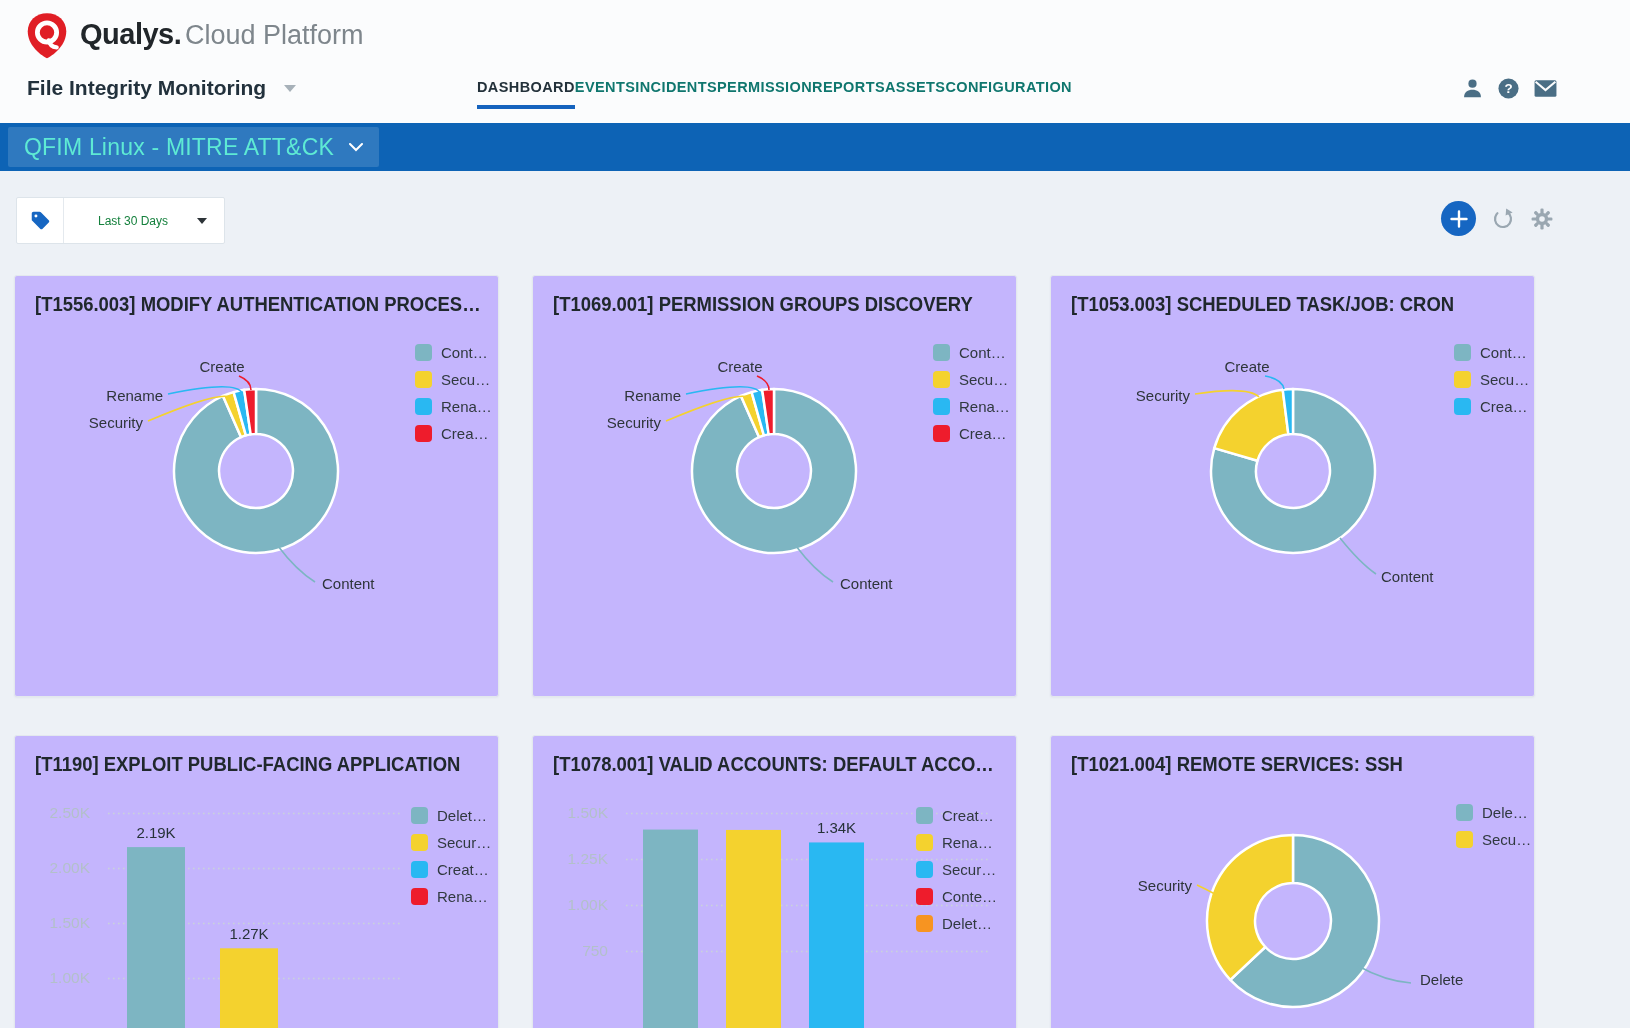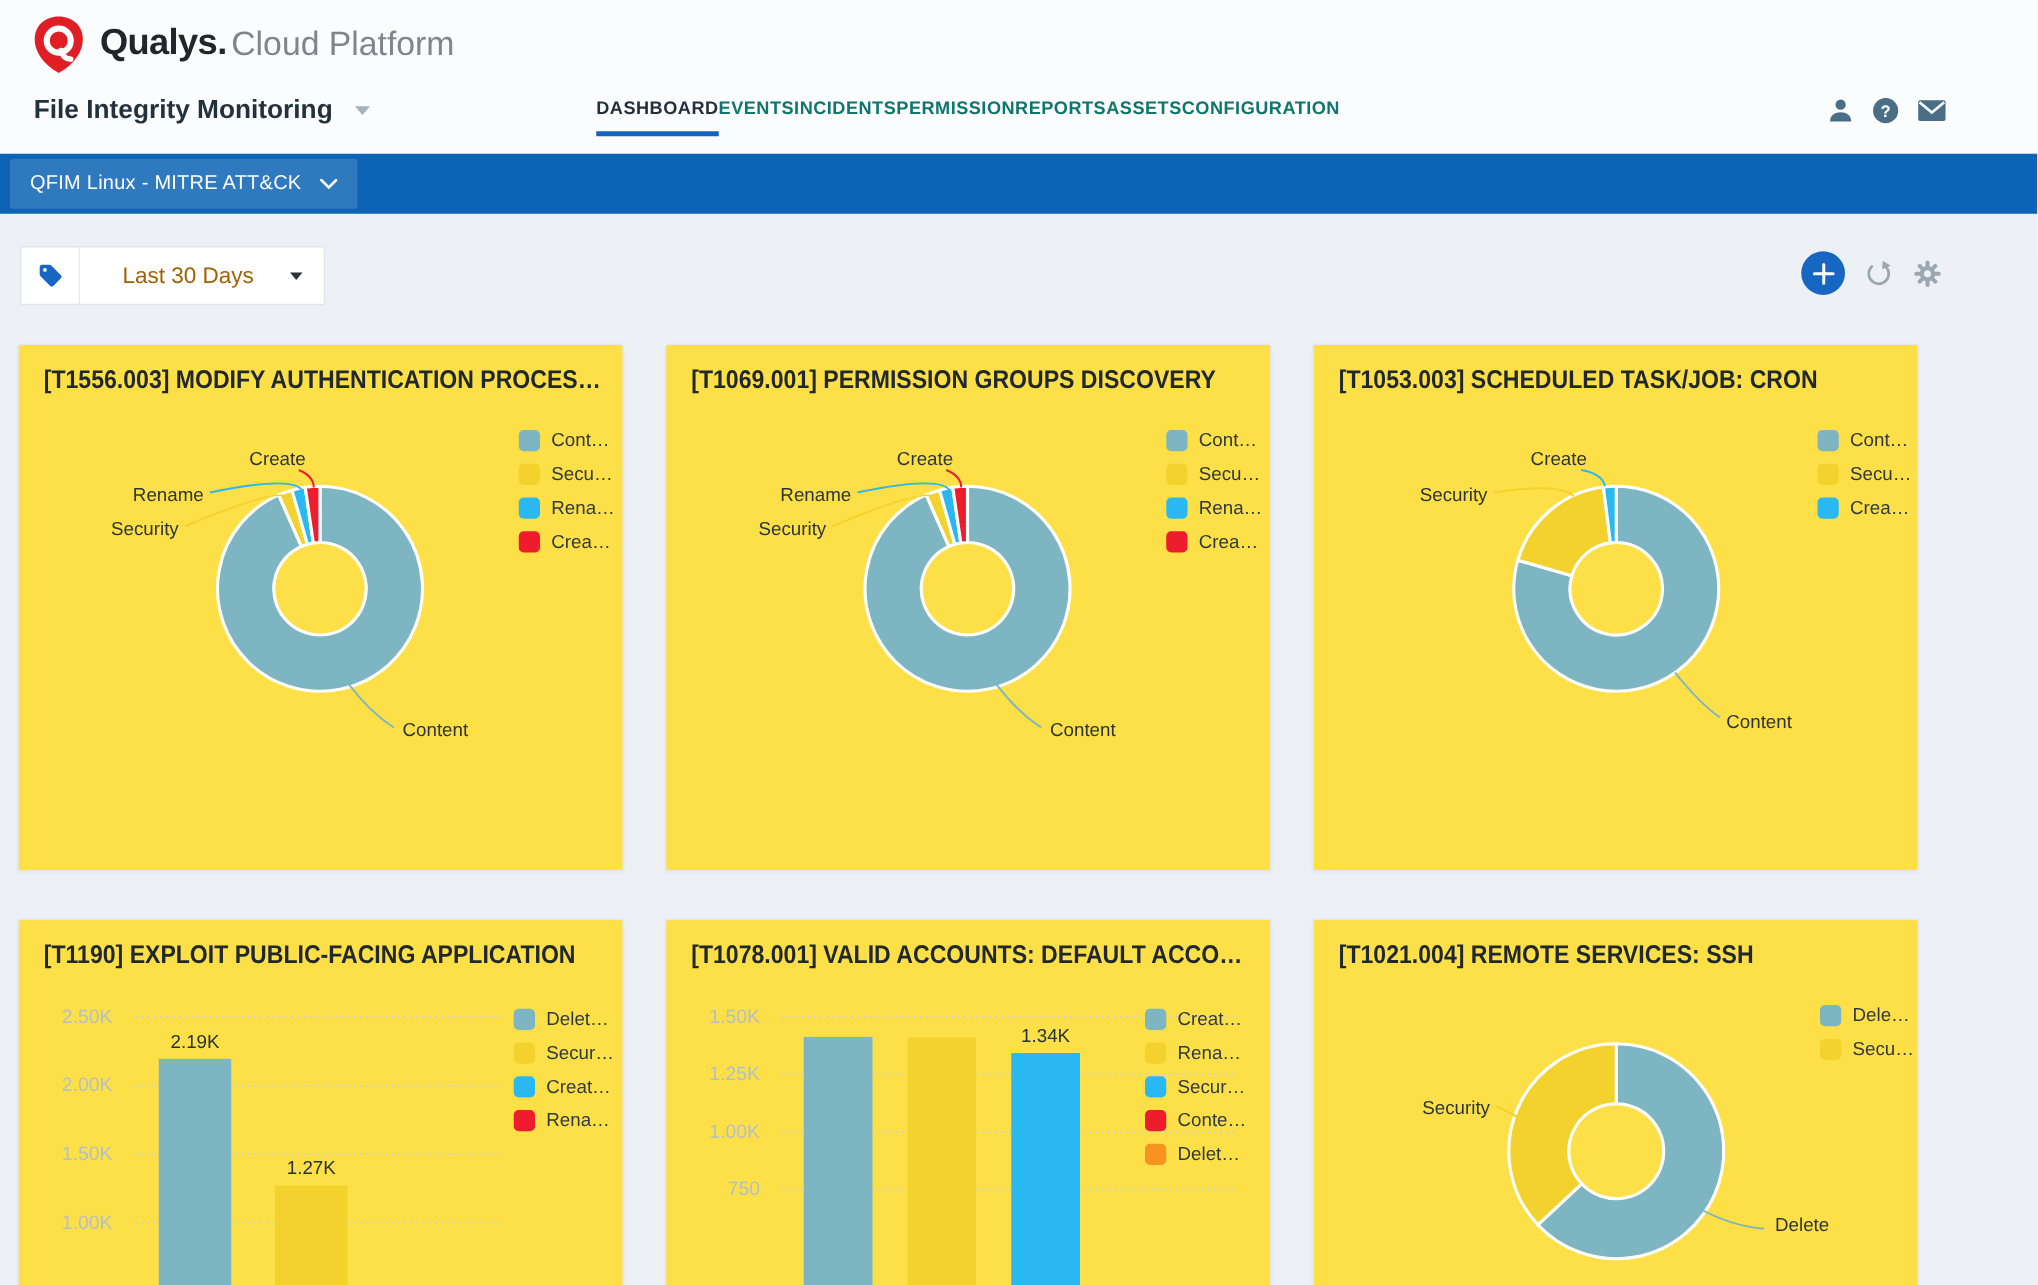--- a/index.html
+++ b/index.html
@@ -17,34 +17,34 @@
   .nav{position:absolute;left:477px;top:79px;display:flex;}
   .nav-item{position:relative;font-size:14.5px;font-weight:700;letter-spacing:.4px;color:#0f766e;cursor:pointer;padding-bottom:14px;}
   .nav-item.active{color:#23313a;}
   .nav-item.active::after{content:"";position:absolute;left:0;right:0;bottom:0;height:4px;background:#1563be;}
   .top-icons{position:absolute;right:72px;top:77px;display:flex;gap:13px;align-items:center;}
   .top-icons svg{display:block;cursor:pointer;}
   
   .dash-bar{position:absolute;left:0;top:123px;width:1630px;height:48px;background:#0d63b5;}
   .dash-chip{position:absolute;left:8px;top:4px;height:40px;display:inline-flex;align-items:center;
     background:rgba(255,255,255,.14);border-radius:2px;padding:0 16px;cursor:pointer;}
-  .dash-title{font-size:16px;font-weight:500;color:#ffffff;letter-spacing:.2px;}
+  .dash-title{font-size:23px;font-weight:500;color:#5eead4;letter-spacing:.2px;}
   .dash-chip svg{margin-left:15px;}
   
   .filter-box{position:absolute;left:16px;top:197px;height:45px;display:flex;align-items:center;
     background:#ffffff;border:1px solid #dde4ea;border-radius:2px;}
   .tag-cell{width:46px;height:100%;display:flex;align-items:center;justify-content:center;border-right:1px solid #e4e9ee;cursor:pointer;}
   .range-cell{display:flex;align-items:center;padding:0 17px 0 34px;cursor:pointer;}
-  .range-label{font-size:18px;color:#a16207;}
+  .range-label{font-size:12px;color:#15803d;}
   .range-cell .caret{margin-left:29px;border-top-color:#2d3338;border-left-width:5px;border-right-width:5px;border-top-width:6px;}
   .tool-icons{position:absolute;right:76px;top:201px;display:flex;align-items:center;gap:15px;}
   .plus-btn{width:35px;height:35px;border-radius:50%;background:#1666c2;display:flex;align-items:center;justify-content:center;cursor:pointer;}
   .tool-icons .ghost{cursor:pointer;display:flex;}
   
-  .card{position:absolute;width:483px;height:420px;background:#fde047;border:1px solid #e3e8ee;
+  .card{position:absolute;width:483px;height:420px;background:#c4b5fd;border:1px solid #e3e8ee;
     border-radius:3px;box-shadow:0 1px 2px rgba(40,60,80,.05);overflow:hidden;}
   .card-title{position:absolute;left:20px;top:16px;font-size:20.5px;font-weight:700;color:#20282d;
     white-space:nowrap;transform:scaleX(.9);transform-origin:left center;letter-spacing:0;}
   .chart-svg{position:absolute;left:0;top:0;}
   .legend{position:absolute;display:flex;flex-direction:column;gap:10px;}
   .legend-item{display:flex;align-items:center;gap:9px;cursor:pointer;}
   .legend-chip{width:17px;height:17px;border-radius:4px;flex:none;}
   .legend-label{font-size:15px;color:#30393f;}
 </style>
 </head>

